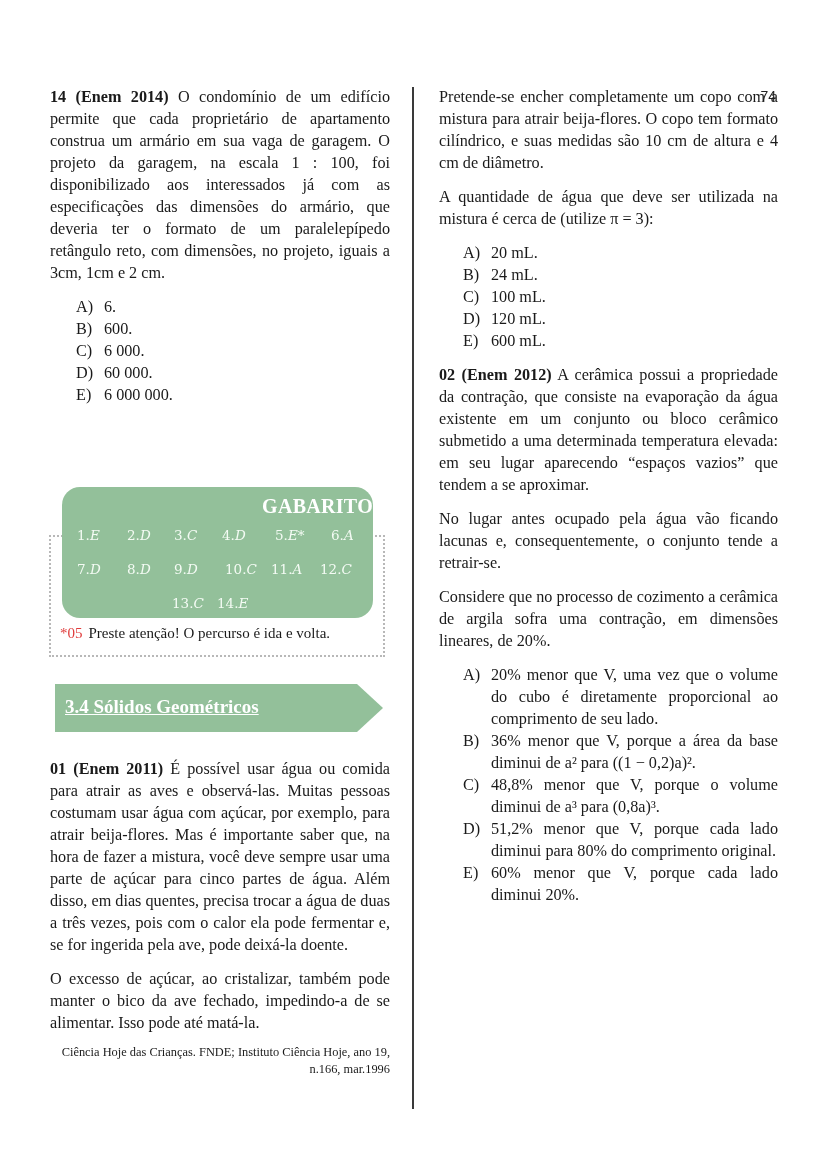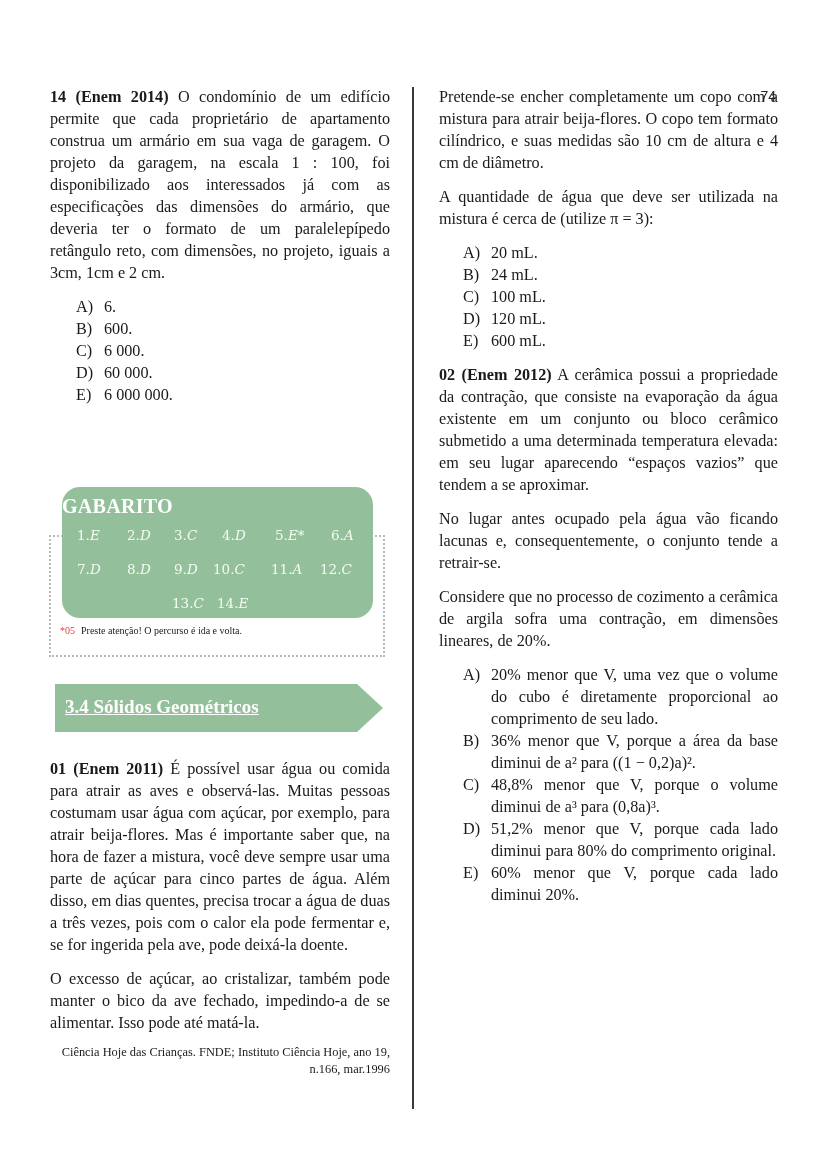--- a/index.html
+++ b/index.html
@@ -24,25 +24,25 @@
 
   .cite { font-size: 12.4px; line-height: 17px; text-align: right; margin: 0 0 14px 0; }
 
   
   .gab-frame { position: absolute; left: 49px; top: 535px; width: 336px; height: 122px;
                border: 2px dotted #b8b8b8; border-top: none; box-sizing: border-box; }
   .gab-frame-tl { position: absolute; left: 49px; top: 535px; width: 14px; border-top: 2px dotted #b8b8b8; }
   .gab-frame-tr { position: absolute; left: 371px; top: 535px; width: 14px; border-top: 2px dotted #b8b8b8; }
   .gab-box { position: absolute; left: 62px; top: 487px; width: 311px; height: 131px;
              background: #93c09a; border-radius: 18px; color: #ffffff; }
-  .gab-title { position: absolute; left: 0; right: 0; top: 8px; text-align: left;
+  .gab-title { position: absolute; left: 0; right: 0; top: 8px; text-align: right;
                font-family: "Liberation Serif", serif; font-weight: bold; font-size: 20px; letter-spacing: 0.3px; }
   .gab-item { position: absolute; font-family: "DejaVu Serif", serif; font-size: 13.5px; color: #f4fbf4; }
   .gab-item i { font-style: italic; }
-  .gab-note { position: absolute; left: 60px; top: 625px; font-size: 10px; }
+  .gab-note { position: absolute; left: 60px; top: 625px; font-size: 15px; }
   .gab-note .mark { color: #e03c3c; margin-right: 6px; }
 
   
   .banner { position: absolute; left: 55px; top: 684px; width: 328px; height: 48px; }
   .banner svg { position: absolute; left: 0; top: 0; }
   .banner-title { position: absolute; left: 10px; top: 12px; color: #ffffff; font-weight: bold; font-size: 19px; text-decoration: underline; }
 </style>
 </head>
 <body>
 
@@ -83,21 +83,21 @@
   <div class="gab-item" style="left:15px;top:40px"><span>1.</span><i>E</i></div>
   <div class="gab-item" style="left:65px;top:40px"><span>2.</span><i>D</i></div>
   <div class="gab-item" style="left:112px;top:40px"><span>3.</span><i>C</i></div>
   <div class="gab-item" style="left:160px;top:40px"><span>4.</span><i>D</i></div>
   <div class="gab-item" style="left:213px;top:40px"><span>5.</span><i>E*</i></div>
   <div class="gab-item" style="left:269px;top:40px"><span>6.</span><i>A</i></div>
 
   <div class="gab-item" style="left:15px;top:74px"><span>7.</span><i>D</i></div>
   <div class="gab-item" style="left:65px;top:74px"><span>8.</span><i>D</i></div>
   <div class="gab-item" style="left:112px;top:74px"><span>9.</span><i>D</i></div>
-  <div class="gab-item" style="left:151px;top:74px"><span>10.</span><i>C</i></div>
+  <div class="gab-item" style="left:163px;top:74px"><span>10.</span><i>C</i></div>
   <div class="gab-item" style="left:209px;top:74px"><span>11.</span><i>A</i></div>
   <div class="gab-item" style="left:258px;top:74px"><span>12.</span><i>C</i></div>
 
   <div class="gab-item" style="left:110px;top:108px"><span>13.</span><i>C</i></div>
   <div class="gab-item" style="left:155px;top:108px"><span>14.</span><i>E</i></div>
 </div>
 <div class="gab-note"><span class="mark">*05</span><span>Preste atenção! O percurso é ida e volta.</span></div>
 
 <div class="banner">
   <svg width="328" height="48">

